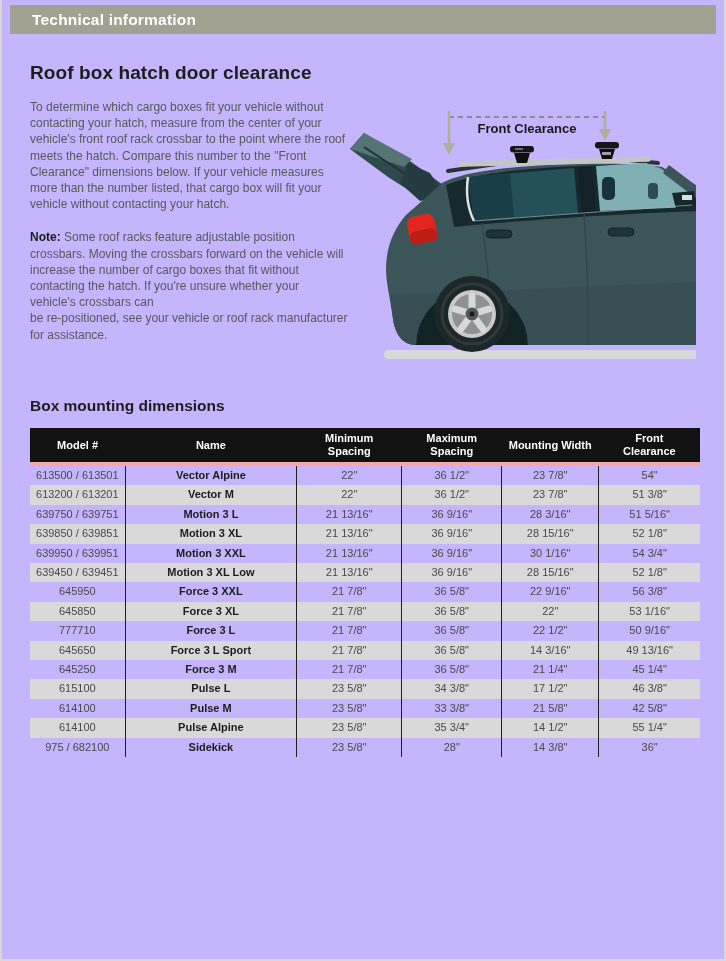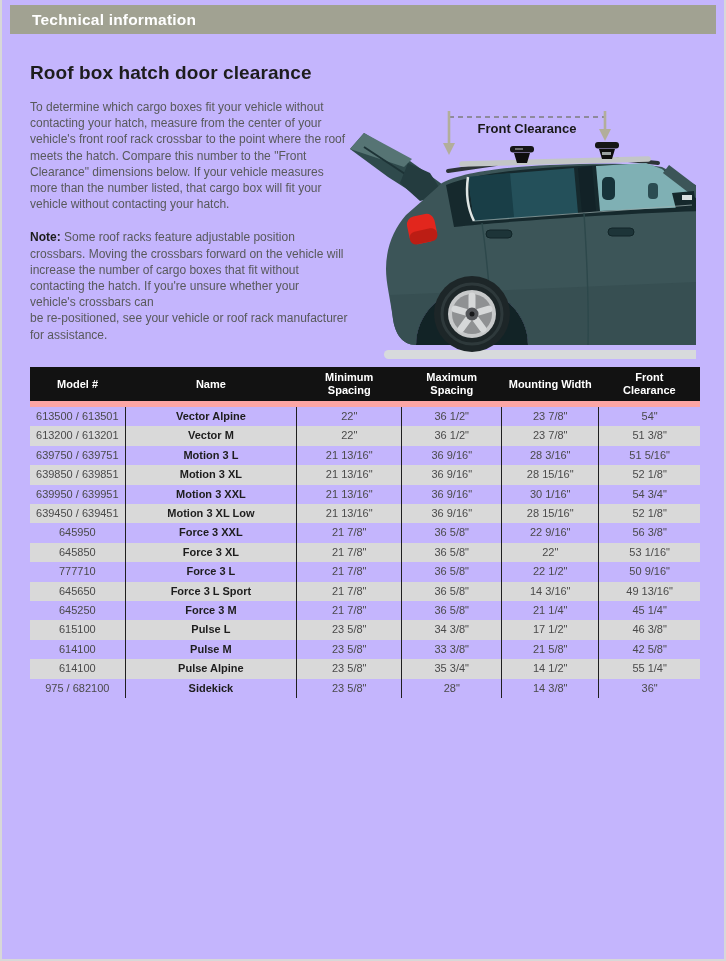--- a/index.html
+++ b/index.html
@@ -42,21 +42,21 @@
     line-height:13px; padding:4px 2px; text-align:center; white-space:pre-line;
     height:33px; vertical-align:middle;
   }
   table.dims tbody td {
     font-size:11px; color:#4a4a4a; text-align:center; vertical-align:middle;
     padding:3px 2px; line-height:13.4px; border-left:1px solid #1f1f1f;
   }
   table.dims tbody td:first-child { border-left:none; }
   table.dims tbody td:nth-child(2) { font-weight:bold; color:#1d1d1d; }
   table.dims tbody tr:nth-child(even) { background:#d9d9d9; }
-  table.dims tbody { border-top:6px solid #fca5a5; }
+  table.dims tbody { border-top:4px solid #fca5a5; }
 </style>
 </head>
 <body>
 
 <div class="page">
 
   <div class="topbar">
     <span>Technical information</span>
   </div>
 
@@ -163,20 +163,21 @@
             <g>
               <line x1="255" y1="12" x2="255" y2="32" stroke="#b2ae9b" stroke-width="2.6"></line>
               <polygon points="249,30 261,30 255,42" fill="#b2ae9b"></polygon>
             </g>
             <text x="177" y="34" text-anchor="middle" font-size="13" font-weight="bold" fill="#191919">Front Clearance</text>
           </g>
         </svg>
       </div>
     </div>
 
+    <h2 class="section-title">Box mounting dimensions</h2>
 
     <table class="dims">
       <colgroup>
         <col class="c1">
           <col class="c2">
           <col class="c3">
           <col class="c4">
           <col class="c5">
           <col class="c6">
       </colgroup>

